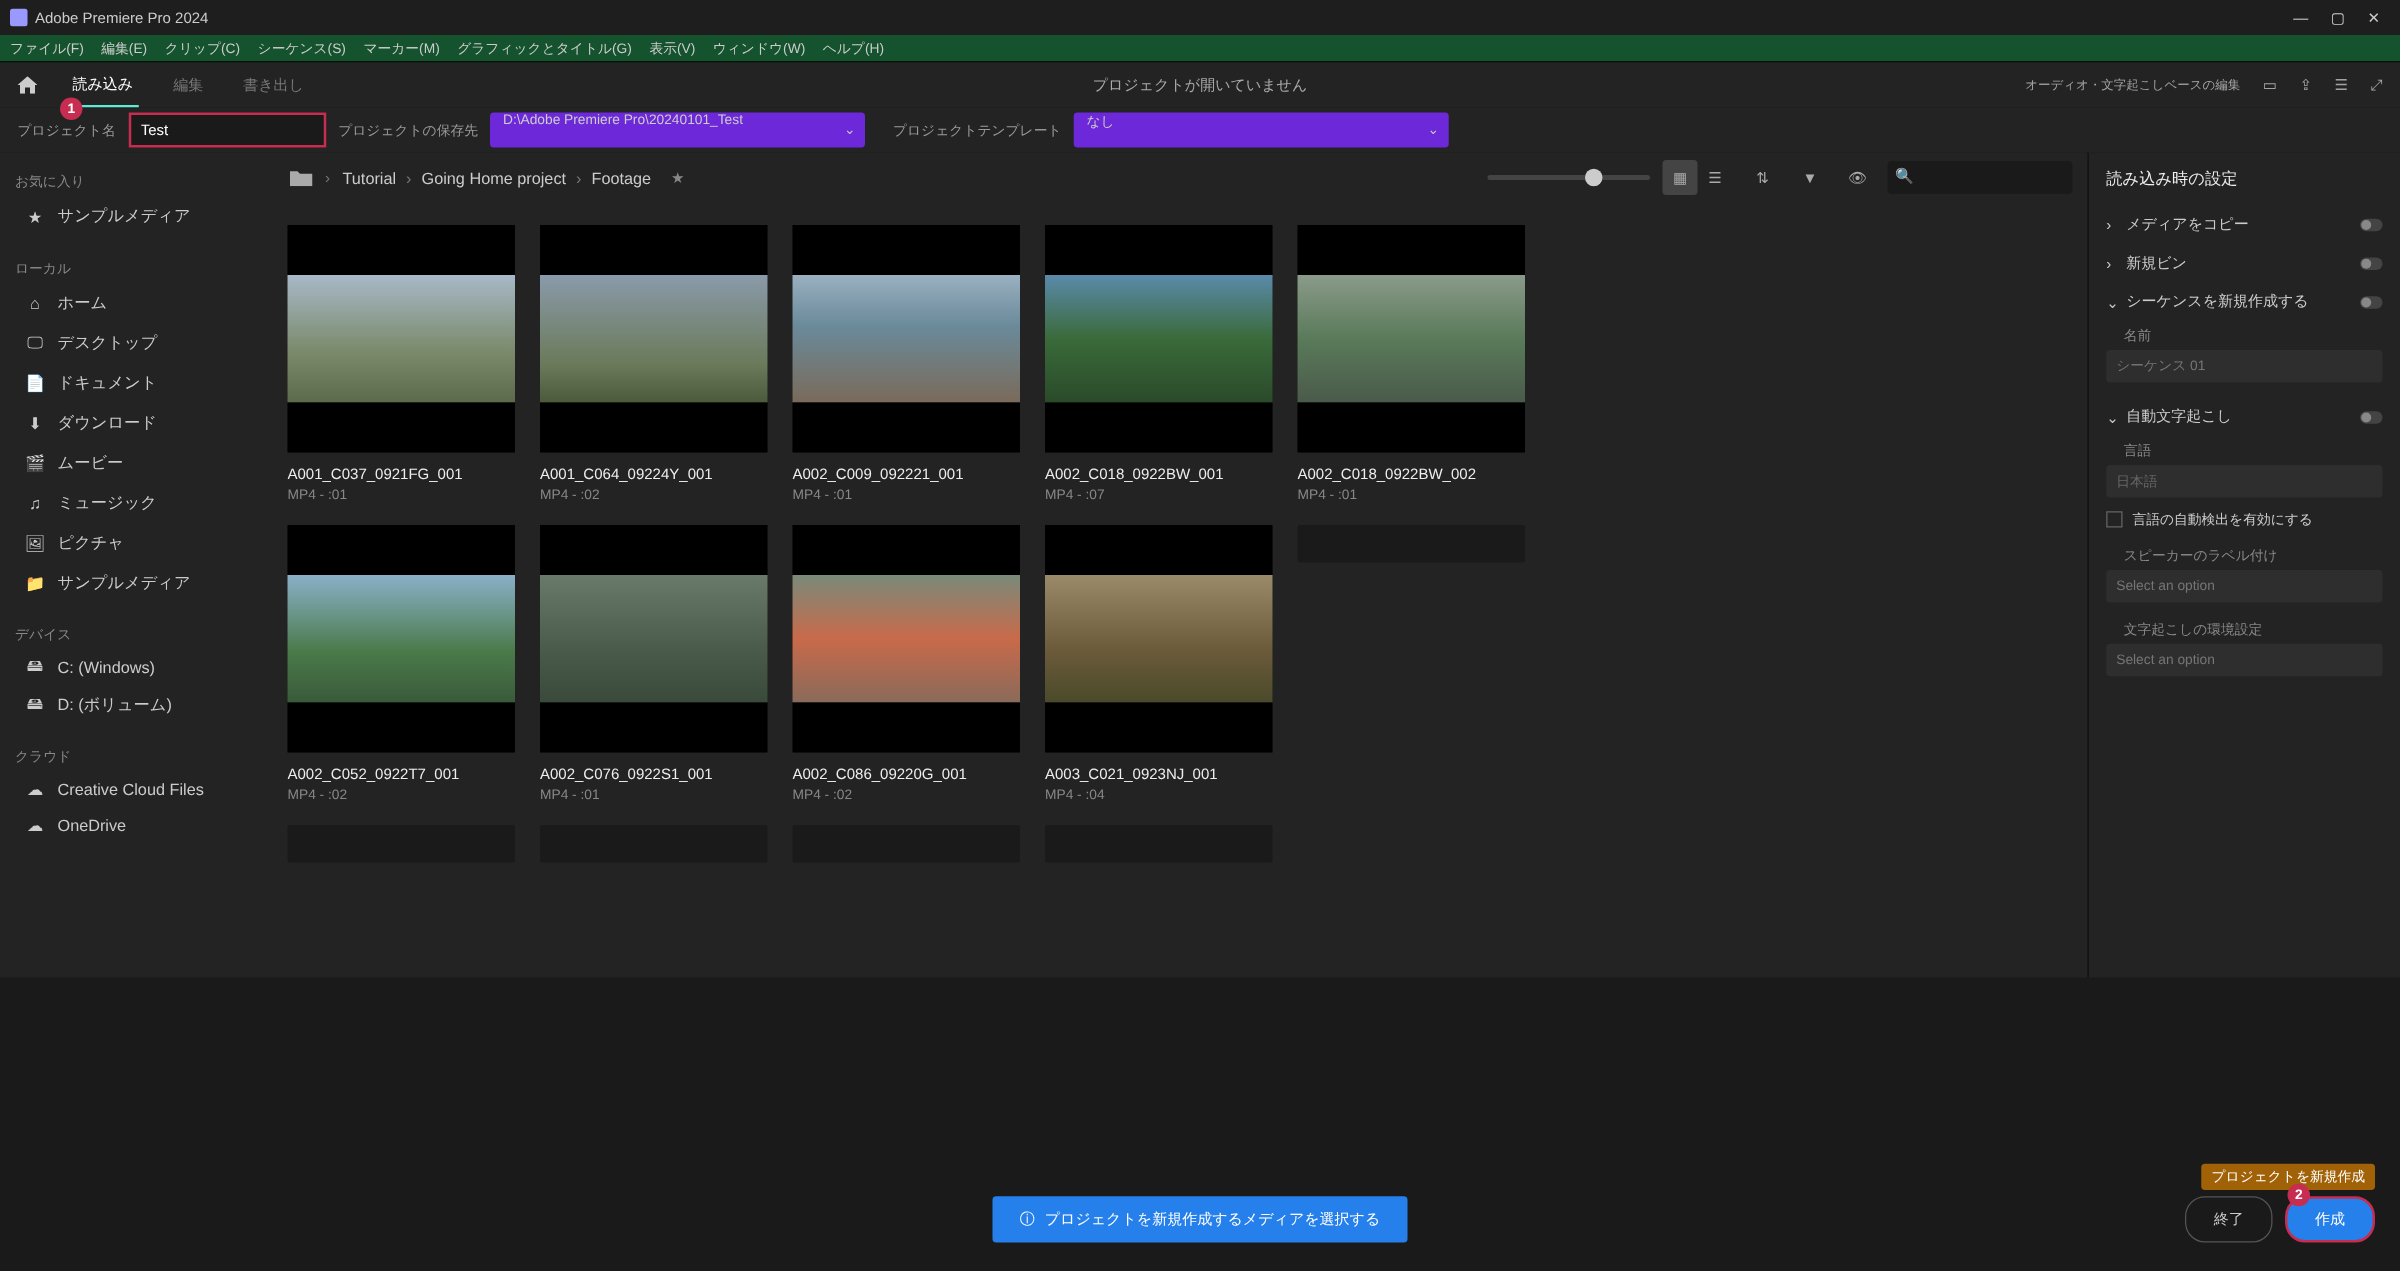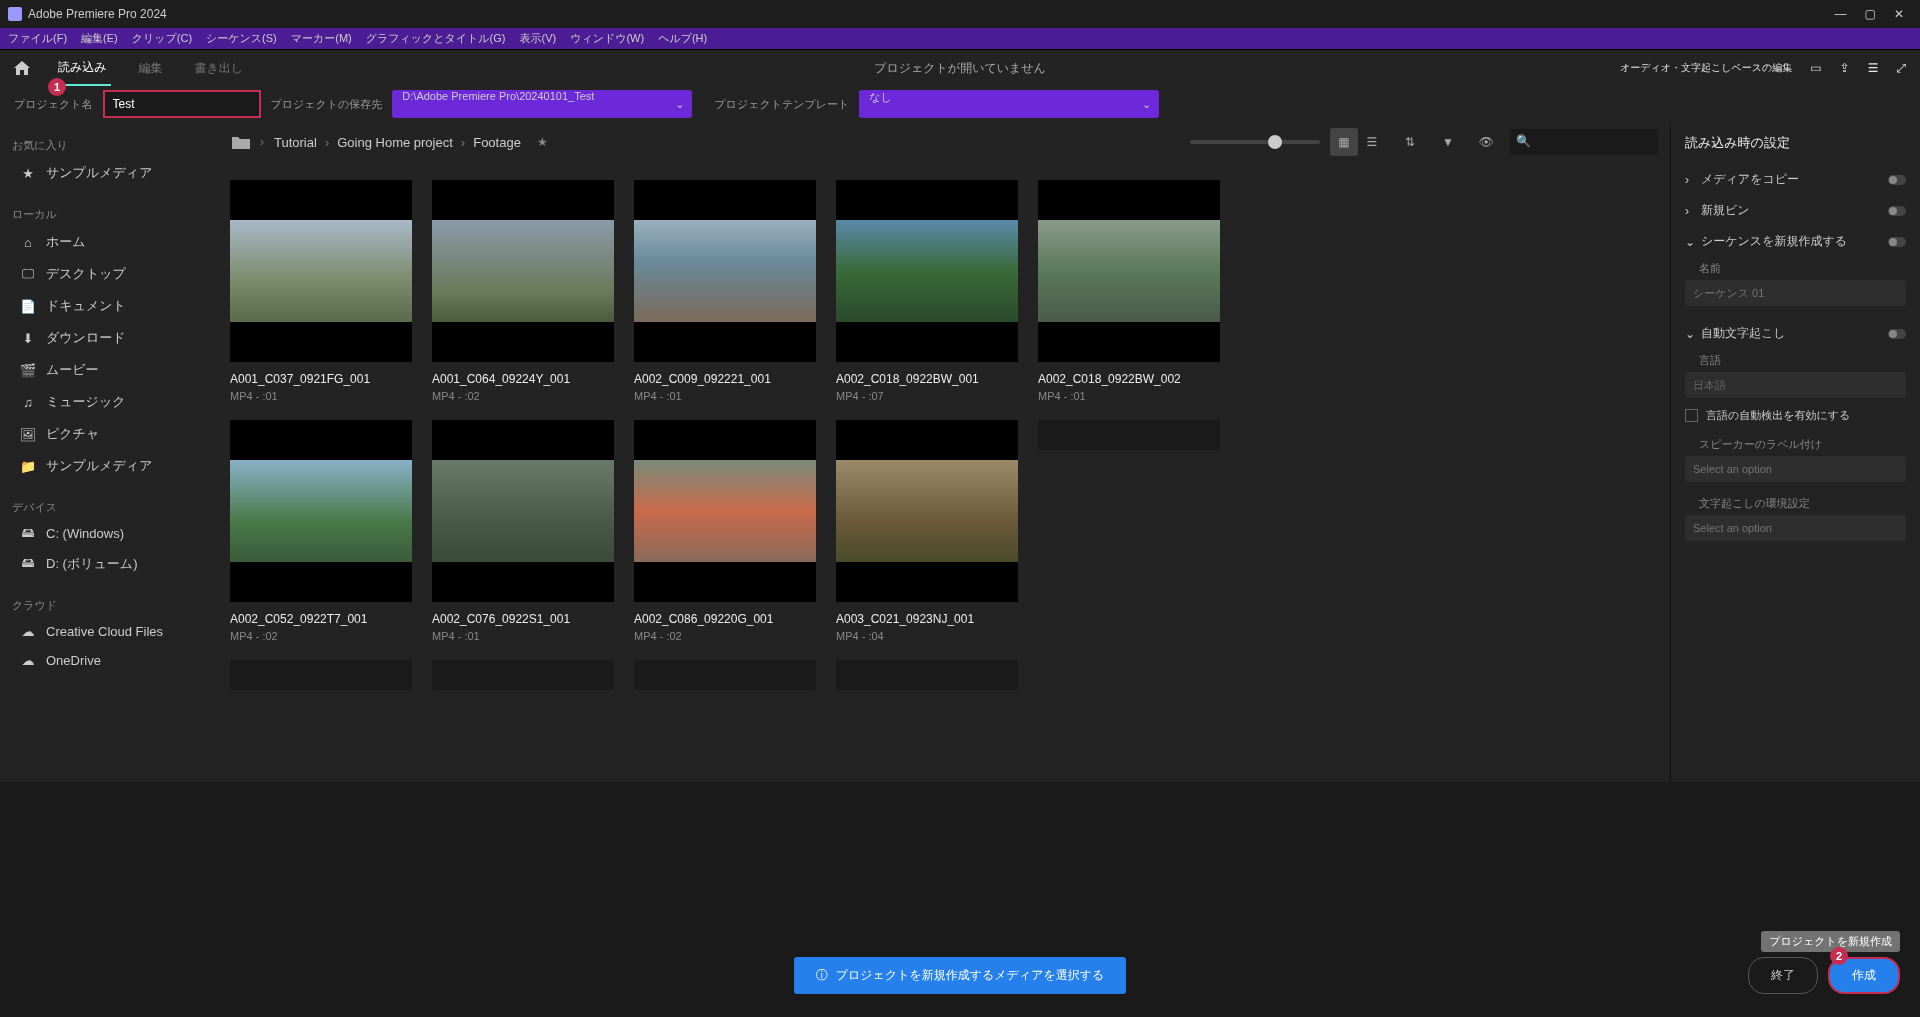--- a/index.html
+++ b/index.html
@@ -1,27 +1,27 @@
 <!DOCTYPE html>
 <html><head>
 <meta charset="utf-8">
 <style>
 * { margin:0; padding:0; box-sizing:border-box; font-family:"Segoe UI","Hiragino Sans",sans-serif; }
 body { background:#1a1a1a; color:#ccc; width:1920px; height:1017px; overflow:hidden; font-size:12px; }
 .titlebar { height:28px; background:#1e1e1e; display:flex; align-items:center; padding:0 8px; justify-content:space-between; }
 .titlebar-left { display:flex; align-items:center; gap:6px; }
 .app-icon { width:14px; height:14px; background:#9999ff; border-radius:2px; }
 .win-controls { display:flex; gap:18px; padding-right:8px; }
-.menubar { height:22px; background:#4c1d95; display:flex; align-items:center; padding:0 8px; gap:14px; font-size:11px; color:#ccc; border-bottom:1px solid #000; }
+.menubar { height:22px; background:#14532d; display:flex; align-items:center; padding:0 8px; gap:14px; font-size:11px; color:#ccc; border-bottom:1px solid #000; }
 .tabbar { height:36px; background:#232323; display:flex; align-items:center; padding:0 14px; gap:24px; position:relative; }
 .home-icon { width:16px; height:14px; }
 .tab { color:#777; cursor:pointer; padding:8px 4px; }
 .tab.active { color:#fff; border-bottom:2px solid #5eead4; }
 .center-msg { position:absolute; left:50%; transform:translateX(-50%); color:#aaa; }
-.tabbar-right { margin-left:auto; display:flex; align-items:center; gap:18px; color:#e5e5e5;text-align:right; }
+.tabbar-right { margin-left:auto; display:flex; align-items:center; gap:18px; color:#a3a3a3;text-align:right; }
 .config-row { height:36px; background:#232323; display:flex; align-items:center; padding:0 14px; gap:10px; }
 .config-row label { font-size:11px; color:#999; }
 .project-name-input { width:158px; height:28px; background:#1a1a1a; border:2px solid #c62d51; color:#fff; padding:0 8px; font-size:12px; }
 .select { height:28px; background:#6d28d9; border:none; color:#ccc; padding:0 24px 0 10px; font-size:11px; border-radius:3px; position:relative; }
 .select.location { width:300px; }
 .select.template { width:300px; }
 .chevron { position:absolute; right:8px; top:50%; transform:translateY(-50%); }
 .callout { position:absolute; width:18px; height:18px; background:#c62d51; border-radius:50%; color:#fff; display:flex; align-items:center; justify-content:center; font-size:11px; font-weight:bold; z-index:10; }
 .main { display:flex; height:660px; }
 .sidebar { width:220px; background:#232323; padding:12px 0; overflow-y:auto; }
@@ -58,21 +58,21 @@
 .rp-sub { padding-left:14px; color:#888; font-size:11px; margin-top:4px; }
 .rp-input { width:100%; height:26px; background:#2e2e2e; border:none; border-radius:3px; padding:0 8px; color:#666; margin-top:4px; font-size:11px; }
 .checkbox-row { display:flex; align-items:center; gap:8px; margin-top:10px; font-size:11px; }
 .chk { width:13px; height:13px; border:1px solid #666; }
 .footer { position:absolute; bottom:22px; left:0; right:0; height:40px; display:flex; align-items:center; justify-content:center; }
 .info-pill { background:#2680eb; color:#fff; padding:10px 22px; border-radius:3px; font-size:12px; display:flex; align-items:center; gap:8px; }
 .footer-btns { position:absolute; right:20px; display:flex; gap:10px; }
 .btn { padding:8px 22px; border-radius:16px; font-size:12px; cursor:pointer; border:none; }
 .btn-exit { background:transparent; color:#ccc; border:1px solid #555; }
 .btn-create { background:#2680eb; color:#fff; border:2px solid #c62d51; }
-.tooltip { position:absolute; background:#737373; color:#fff; padding:3px 8px; border-radius:3px; font-size:11px; }
+.tooltip { position:absolute; background:#a16207; color:#fff; padding:3px 8px; border-radius:3px; font-size:11px; }
 svg { display:block; }
 </style>
 </head>
 <body>
 
 <div class="titlebar">
   <div class="titlebar-left">
     <div class="app-icon"></div>
     <span>Adobe Premiere Pro 2024</span>
   </div>

